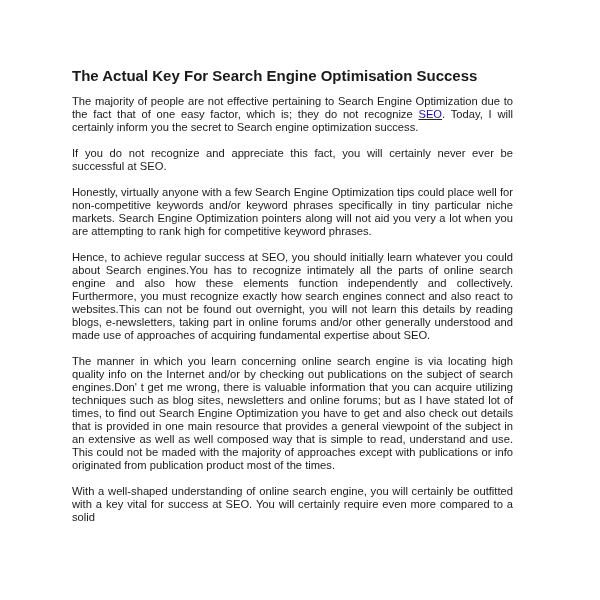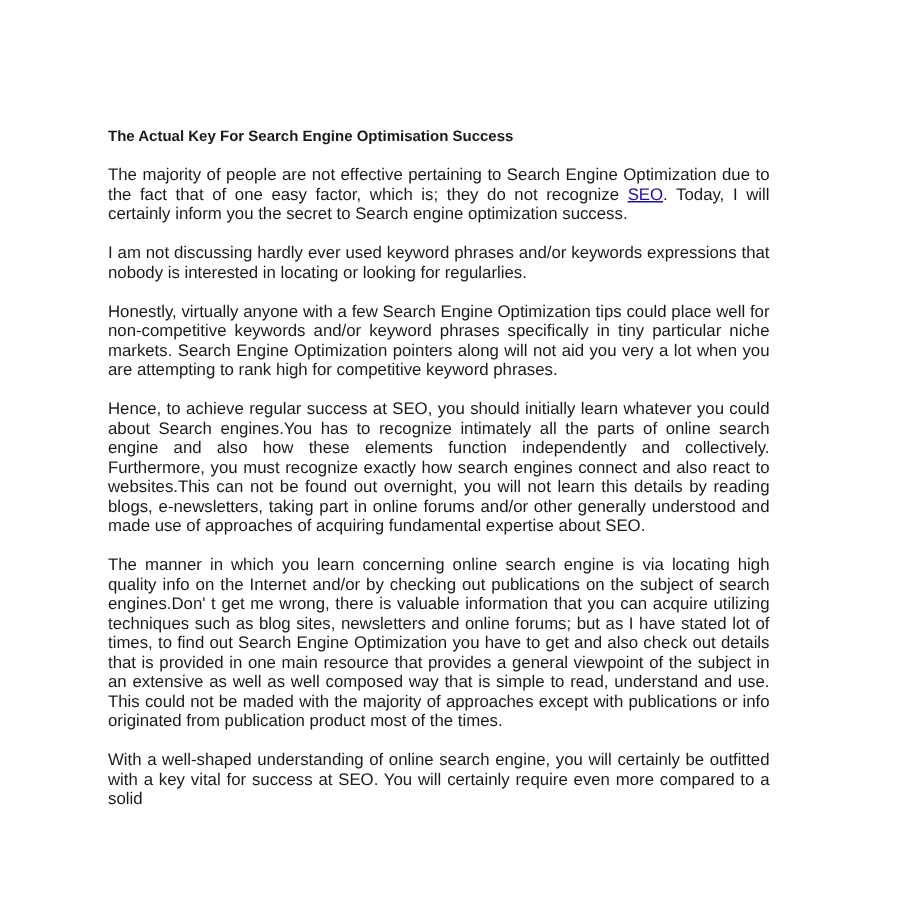--- a/index.html
+++ b/index.html
@@ -18,22 +18,22 @@
       left: 72px;
       top: 69px;
       width: 457px;
       font-family: "Liberation Sans", sans-serif;
       font-size: 11.2px;
       line-height: 13px;
       color: #1a1a1a;
     }
     .doc-title {
       font-weight: bold;
-      font-size: 10px;
-      margin: 16px 0 13px 0;
+      font-size: 15px;
+      margin: 0 0 13px 0;
       line-height: 13px;
     }
     .para {
       margin: 0 16px 13px 0;
       text-align: justify;
     }
     .para.last {
       text-align: justify;
     }
     a.inline-link {
@@ -42,18 +42,18 @@
     }
   </style>
 </head>
 <body>
 
 <div class="page">
   <div class="doc-title">The Actual Key For Search Engine Optimisation Success</div>
 
   <p class="para"><span>The majority of people are not effective pertaining to Search Engine Optimization due to the fact that of one easy factor, which is; they do not recognize </span><a class="inline-link" href="#">SEO</a><span>. Today, I will certainly inform you the secret to Search engine optimization success.</span></p>
 
-  <p class="para">I am not discussing hardly ever used keyword phrases and/or keywords expressions that nobody is interested in locating or looking for regularlies.</p>
+  <p class="para">If you do not recognize and appreciate this fact, you will certainly never ever be successful at SEO.</p>
   <p class="para">Honestly, virtually anyone with a few Search Engine Optimization tips could place well for non-competitive keywords and/or keyword phrases specifically in tiny particular niche markets. Search Engine Optimization pointers along will not aid you very a lot when you are attempting to rank high for competitive keyword phrases.</p>
   <p class="para">Hence, to achieve regular success at SEO, you should initially learn whatever you could about Search engines.You has to recognize intimately all the parts of online search engine and also how these elements function independently and collectively. Furthermore, you must recognize exactly how search engines connect and also react to websites.This can not be found out overnight, you will not learn this details by reading blogs, e-newsletters, taking part in online forums and/or other generally understood and made use of approaches of acquiring fundamental expertise about SEO.</p>
   <p class="para">The manner in which you learn concerning online search engine is via locating high quality info on the Internet and/or by checking out publications on the subject of search engines.Don' t get me wrong, there is valuable information that you can acquire utilizing techniques such as blog sites, newsletters and online forums; but as I have stated lot of times, to find out Search Engine Optimization you have to get and also check out details that is provided in one main resource that provides a general viewpoint of the subject in an extensive as well as well composed way that is simple to read, understand and use. This could not be maded with the majority of approaches except with publications or info originated from publication product most of the times.</p>
   <p class="para last">With a well-shaped understanding of online search engine, you will certainly be outfitted with a key vital for success at SEO. You will certainly require even more compared to a solid</p>
 </div>
 
 </body></html>

